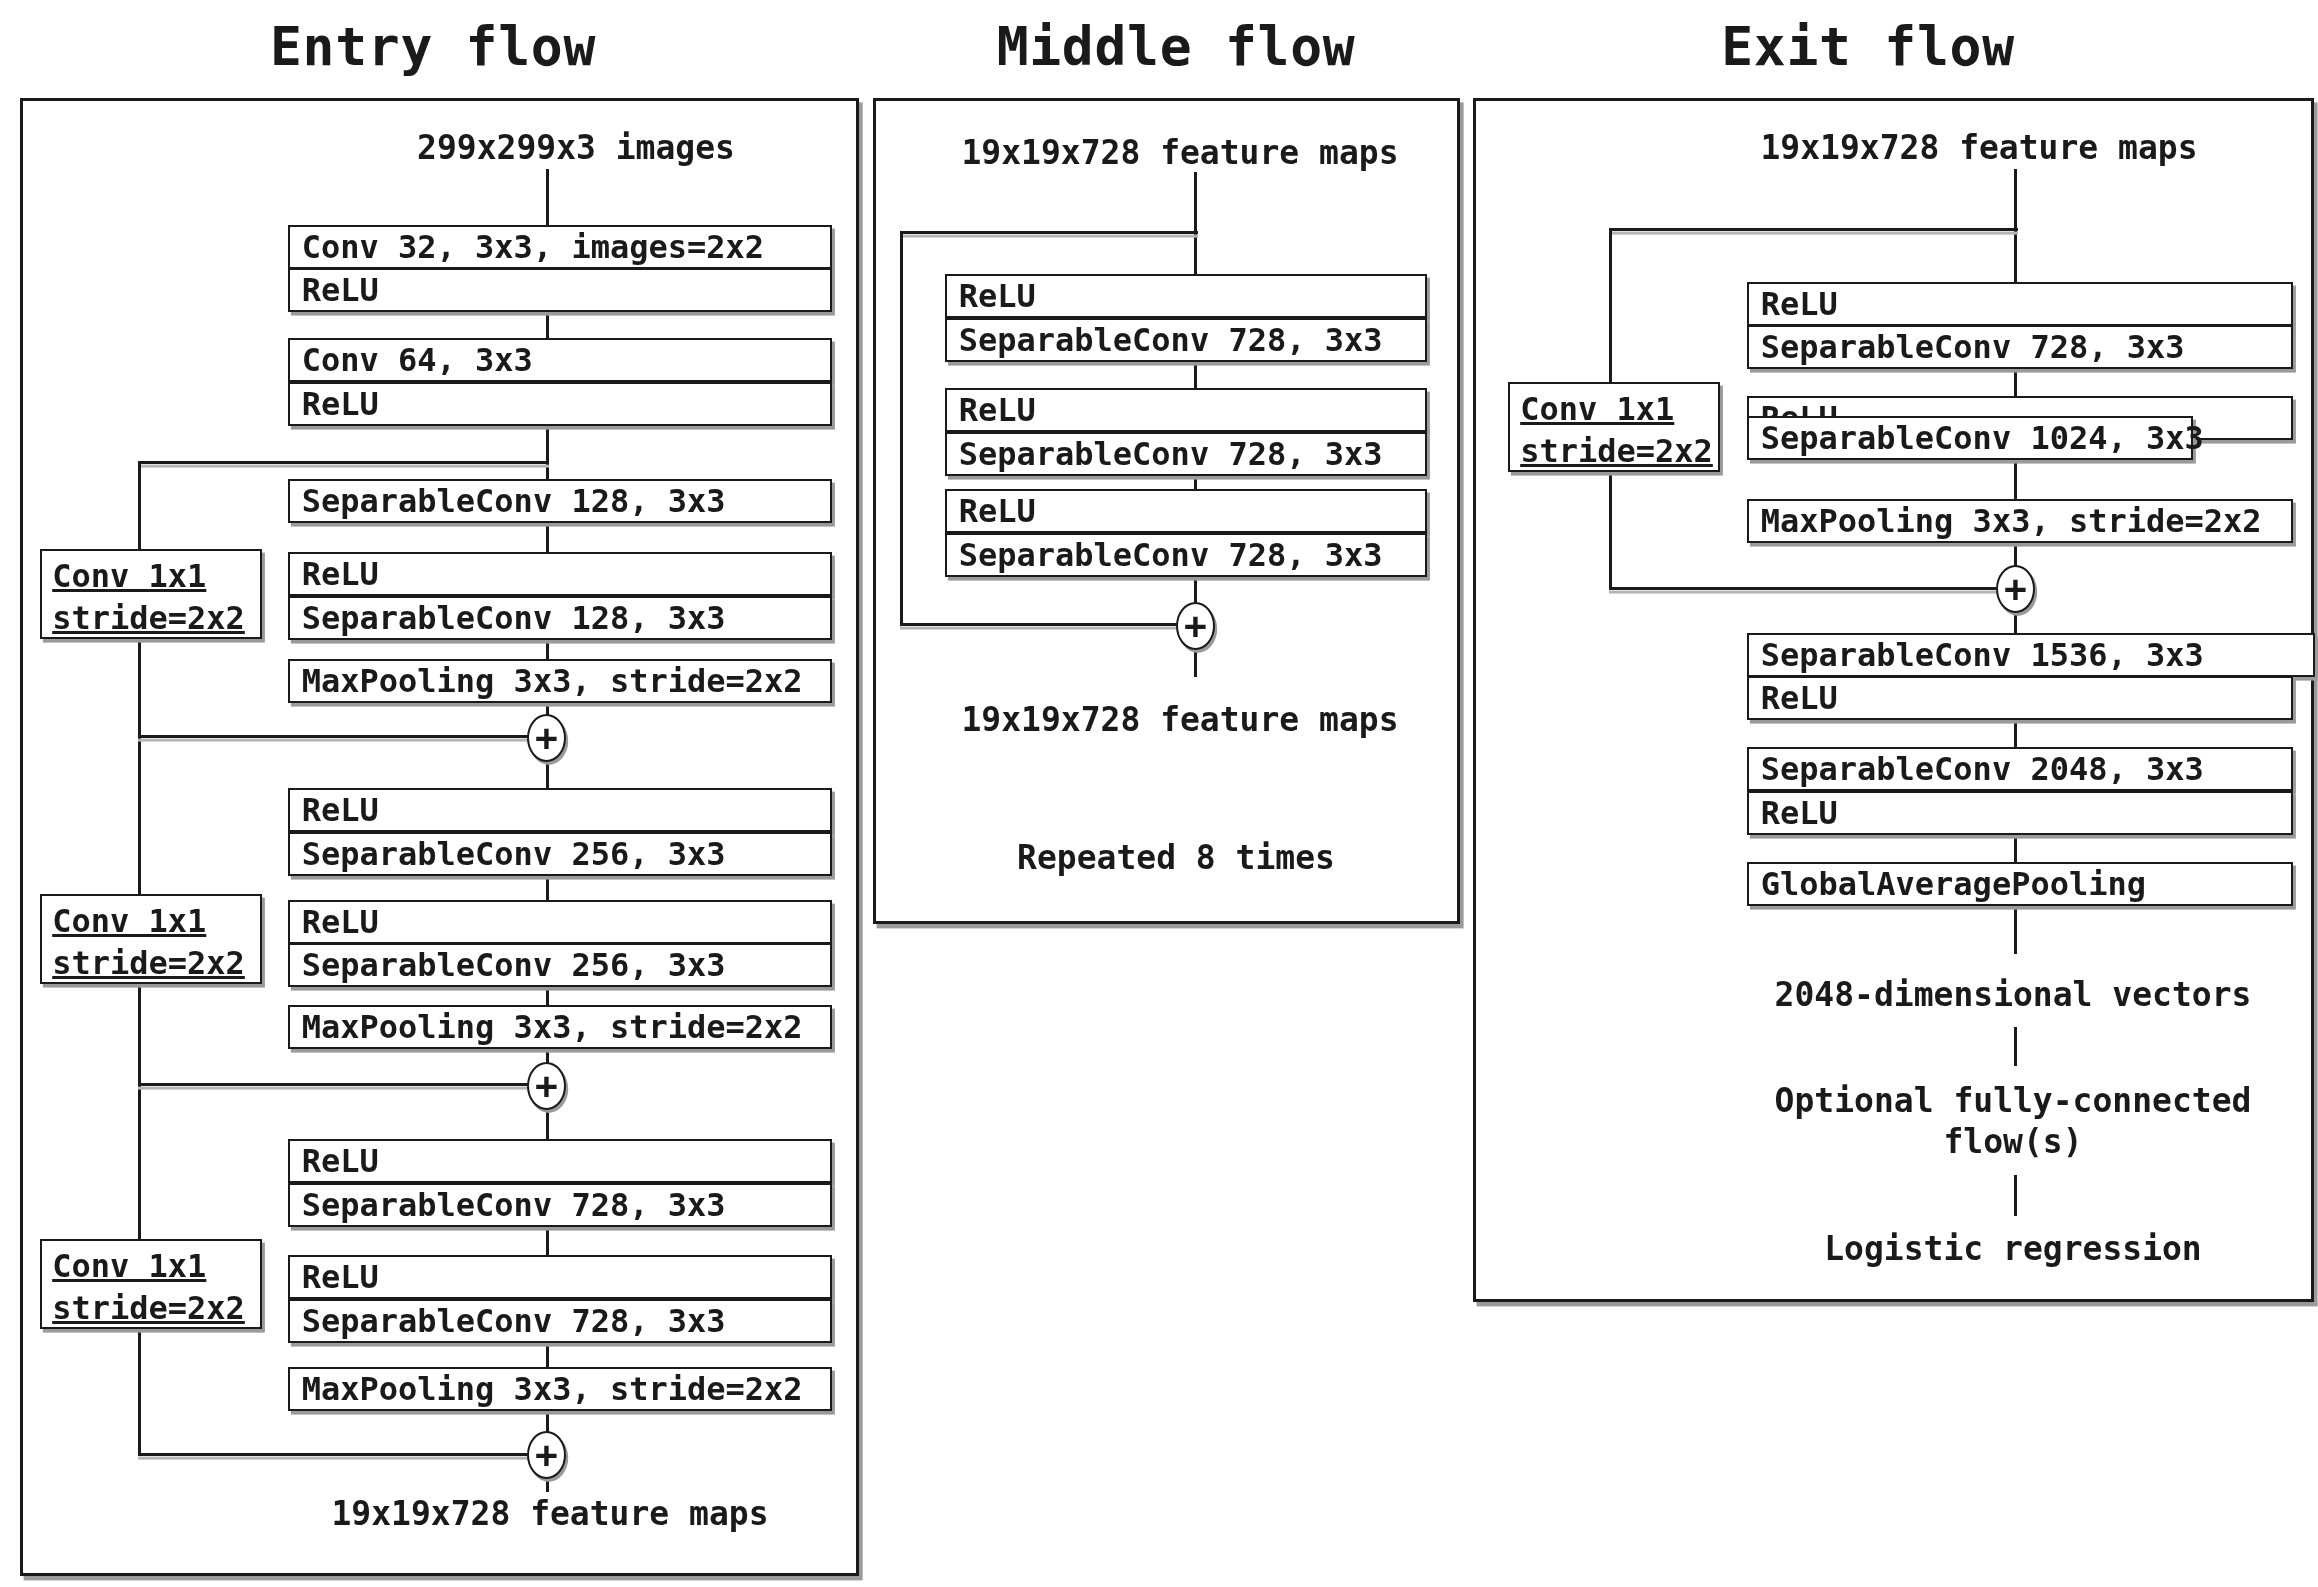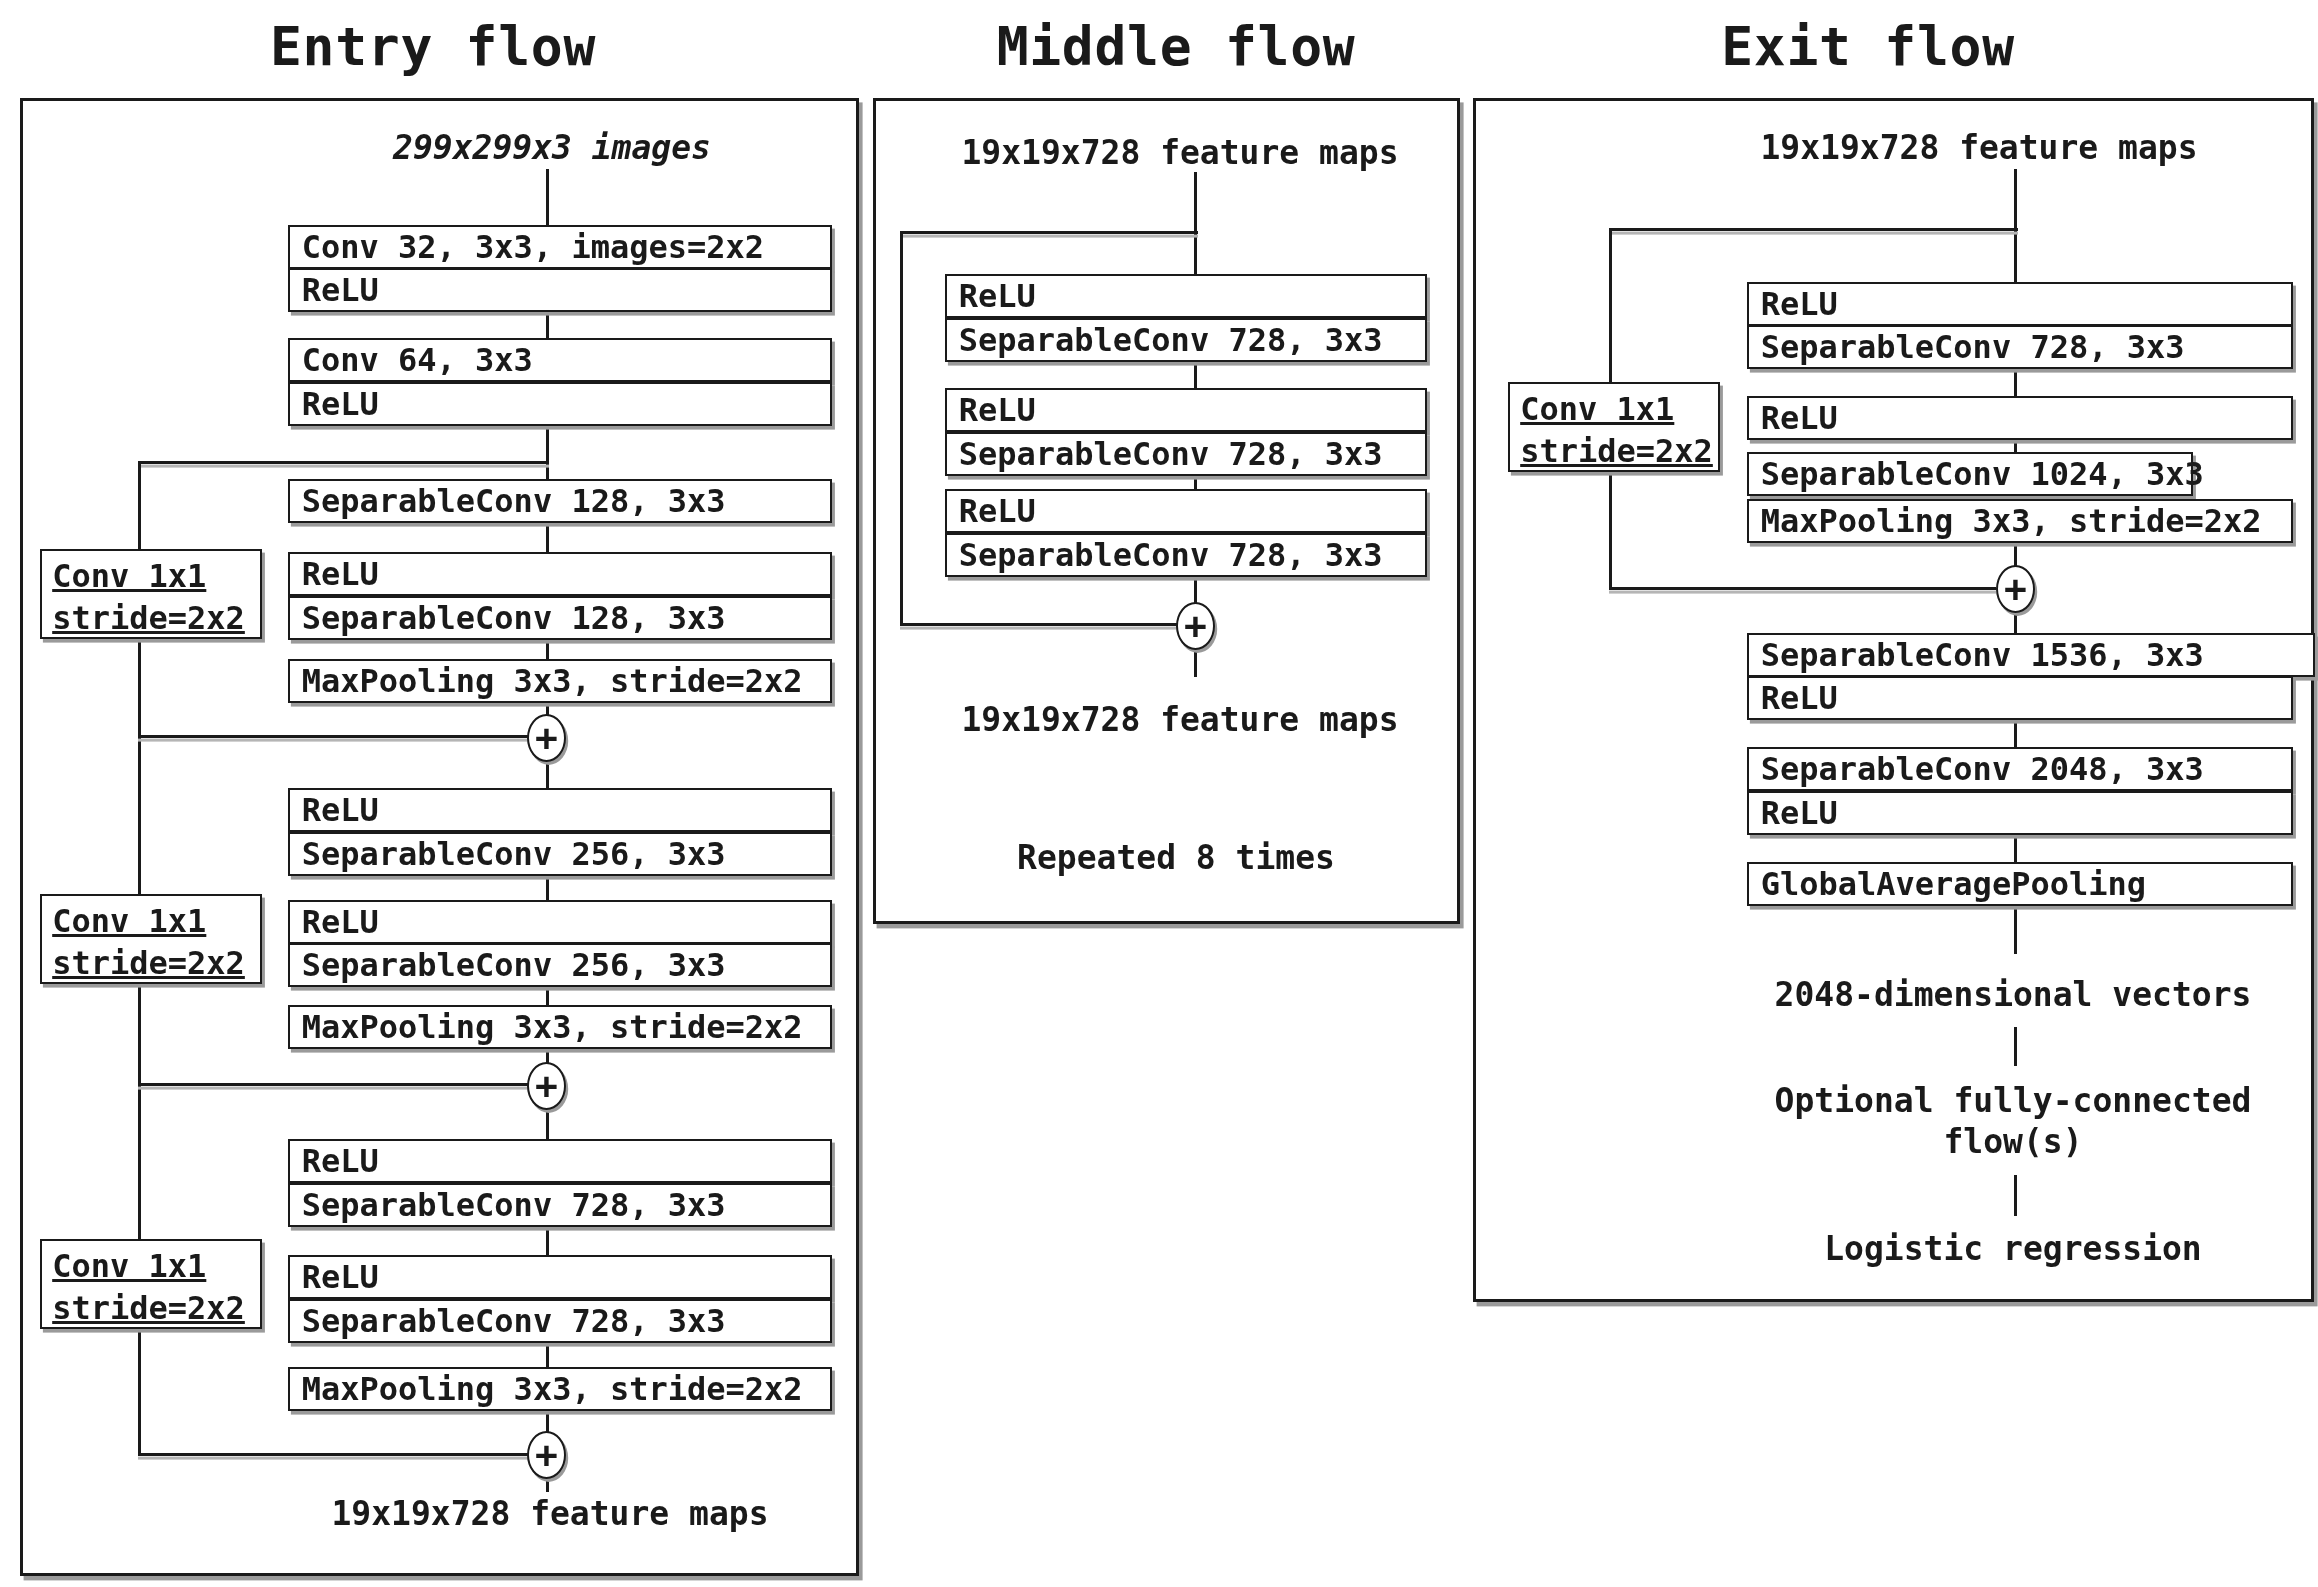--- a/index.html
+++ b/index.html
@@ -46,21 +46,21 @@
   .hline { position:absolute; height:2.9px; background:#1a1a1a; box-shadow:0 3.6px 0 #b5b5b5; }
 </style>
 </head>
 <body>
 
 <div class="stage">
 
   <div class="title" style="left:433px;top:16px;">Entry flow</div>
   <div class="frame" style="left:19.7px;top:98px;width:839px;height:1478px;"></div>
 
-  <div class="lbl" style="left:552px;top:128px;font-style:italic;">299x299x3 images</div>
+  <div class="lbl" style="left:576px;top:128px;">299x299x3 images</div>
 
   <div class="vline" style="left:546px;top:169px;height:1323px;"></div>
   <div class="hline" style="left:138px;top:461px;width:411px;"></div>
   <div class="vline" style="left:138px;top:461px;height:994px;"></div>
   <div class="hline" style="left:138px;top:735px;width:390px;"></div>
   <div class="hline" style="left:138px;top:1083px;width:390px;"></div>
   <div class="hline" style="left:138px;top:1453px;width:390px;"></div>
 
   <div class="cell" style="left:288px;top:225px;width:544px;">Conv 32, 3x3, images=2x2</div>
   <div class="cell" style="left:288px;top:268px;width:544px;">ReLU</div>
@@ -141,21 +141,21 @@
 
   <div class="vline" style="left:2014px;top:169px;height:785px;"></div>
   <div class="hline" style="left:1609px;top:228px;width:409px;"></div>
   <div class="vline" style="left:1609px;top:228px;height:361px;"></div>
   <div class="hline" style="left:1609px;top:587px;width:387px;"></div>
 
   <div class="cell" style="left:1747px;top:282px;width:546px;">ReLU</div>
   <div class="cell" style="left:1747px;top:325px;width:546px;">SeparableConv 728, 3x3</div>
 
   <div class="cell" style="left:1747px;top:396px;width:546px;">ReLU</div>
-  <div class="cell" style="left:1747px;top:452px;width:446px;">SeparableConv 1024, 3x3</div>
+  <div class="cell" style="left:1747px;top:416px;width:446px;">SeparableConv 1024, 3x3</div>
 
   <div class="cell" style="left:1747px;top:499px;width:546px;">MaxPooling 3x3, stride=2x2</div>
 
   <div class="skipbox" style="left:1508px;top:382px;width:212px;">
     <div>Conv 1x1</div>
     <div>stride=2x2</div>
   </div>
 
   <div class="plus" style="left:1996px;top:565px;">+</div>
 

